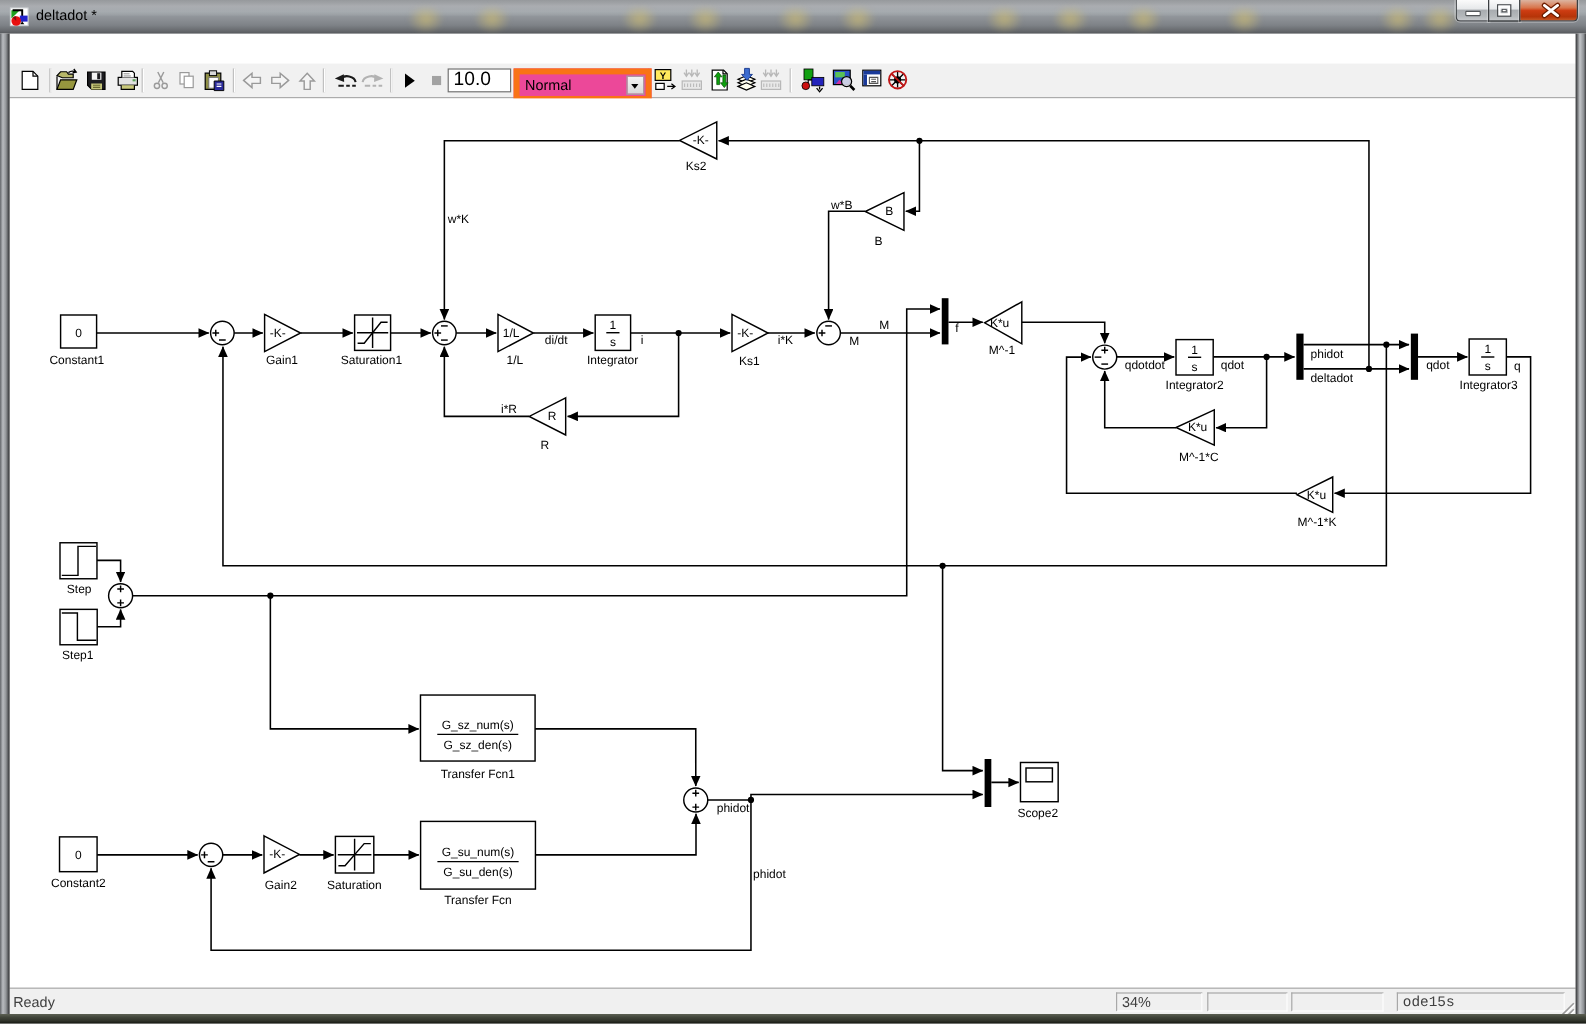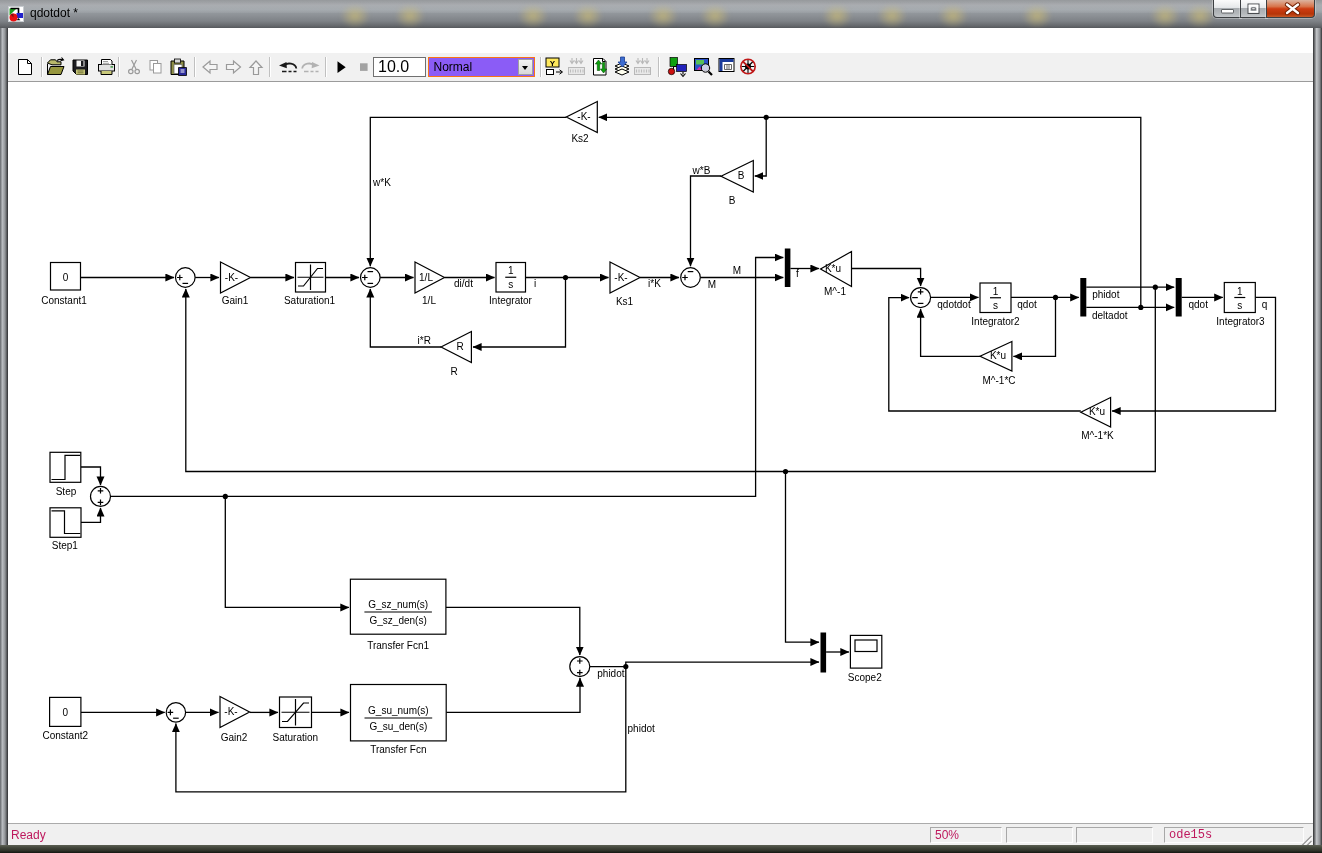--- a/index.html
+++ b/index.html
@@ -11,26 +11,26 @@
 .capbtn{position:absolute;top:0;height:18px;border:1px solid #3c3f42;border-top:none;box-sizing:border-box;}
 #bmin{left:1213px;width:28px;border-radius:0 0 0 4px;background:linear-gradient(180deg,#fbfbfb 0%,#e6e8ea 44%,#a8acb0 50%,#b4b8bb 80%,#c6c9cc 100%);box-shadow:0 0 0 1px rgba(255,255,255,0.3);}
 #bmax{left:1240px;width:27px;background:linear-gradient(180deg,#fbfbfb 0%,#e6e8ea 44%,#a8acb0 50%,#b4b8bb 80%,#c6c9cc 100%);box-shadow:0 0 0 1px rgba(255,255,255,0.3);}
 #bclose{left:1266px;width:49px;border-radius:0 0 4px 0;background:linear-gradient(180deg,#dcb4a0 0%,#d8754c 38%,#cd3c12 52%,#b63408 82%,#c65a28 100%);box-shadow:0 0 0 1px rgba(255,255,255,0.3);}
 #menubar{position:absolute;left:8px;top:28px;width:1305px;height:25px;background:linear-gradient(180deg,#ffffff,#f4f6f9 55%,#e3e8f0 100%);border-bottom:1px solid #d8dce2;box-sizing:border-box;}
 .mi{position:absolute;top:5px;font-size:12px;color:#000;}
 .mi u{text-decoration:underline;}
 #toolbar{position:absolute;left:8px;top:53px;width:1305px;height:29px;background:#f1f1f1;border-bottom:1px solid #9b9b9b;box-sizing:border-box;}
 .tsep{position:absolute;top:4px;width:1px;height:20px;background:#c0c0c0;border-right:1px solid #fff;}
 #simtime{position:absolute;left:365px;top:3.5px;width:47px;height:18px;border:1px solid #707070;background:#fff;font-size:16px;padding-left:4px;line-height:18px;}
-#mode{position:absolute;left:419.5px;top:3.5px;width:105px;height:18px;border:1px solid #f97316;background:#8b5cf6;font-size:12px;line-height:18px;}
+#mode{position:absolute;left:419.5px;top:3.5px;width:105px;height:18px;border:5px solid #f97316;background:#ec4899;font-size:12px;line-height:18px;}
 #mode span{padding-left:5px;}
 #modebtn{position:absolute;right:1px;top:1px;width:15px;height:16px;background:linear-gradient(180deg,#f4f4f4,#d8d8d8);border:1px solid #a0a0a0;box-sizing:border-box;}
 #modebtn:after{content:"";position:absolute;left:3.5px;top:6px;border:3.5px solid transparent;border-top:4.5px solid #000;}
 #canvas{position:absolute;left:8px;top:82px;width:1305px;height:741px;background:#fff;}
-#status{position:absolute;left:8px;top:823px;width:1305px;height:22px;background:#f0f0f0;border-top:1px solid #ababab;box-sizing:border-box;font-size:12px;color:#be185d;}
+#status{position:absolute;left:8px;top:823px;width:1305px;height:22px;background:#f0f0f0;border-top:1px solid #ababab;box-sizing:border-box;font-size:12px;color:#404040;}
 .scell{position:absolute;top:3px;height:16px;border:1px solid #a8a8a8;border-bottom-color:#fdfdfd;border-right-color:#fdfdfd;background:#f0f0f0;box-sizing:border-box;font-size:12px;padding-left:4px;line-height:14px;}
 #bleft{position:absolute;left:0;top:28px;width:8px;height:817px;background:linear-gradient(90deg,#63666a,#b9bcc0 30%,#939699 62%,#55575a 85%,#2c2d2f);}
 #bright{position:absolute;left:1313px;top:28px;width:9px;height:817px;background:linear-gradient(90deg,#2c2d2f,#c3c6c9 40%,#8d9094 75%,#505254 92%,#333436);}
 #bbottom{position:absolute;left:0;top:845px;width:1322px;height:8px;background:linear-gradient(180deg,#5c6053 0%,#41453a 35%,#30332a 70%,#131510 100%);}
 </style></head><body>
 <div id="win">
 <div id="title">
       <div class="shine"></div>
       <div class="blob" style="left:340px"></div>
       <div class="blob" style="left:395px"></div>
@@ -46,21 +46,21 @@
       <div class="blob" style="left:1185px"></div>
       <svg style="position:absolute;left:8px;top:6px" width="16" height="16">
 <rect x="0.5" y="0.5" width="15" height="15" fill="#fff" stroke="#c8ccd0"></rect>
 <path d="M1.5,9.5 v-7 h7 z" fill="#1ea01e"></path>
 <path d="M2.5,2.5 h8 v9.5" fill="none" stroke="#000" stroke-width="1.6"></path>
 <rect x="8.5" y="7" width="6.5" height="5" fill="#2222cc"></rect>
 <circle cx="5.5" cy="11.5" r="4" fill="#e81010"></circle>
 <path d="M5.5,11.5 L2.7,8.7 A4,4 0 0 1 5.5,7.5 z" fill="#801010"></path>
 <path d="M10.5,12 l-1.8,2.2 h3.6 z" fill="#000"></path>
 </svg>
-      <div id="ttext">qdotdot *</div>
+      <div id="ttext">deltadot *</div>
       <div id="bmin" class="capbtn"><svg width="26" height="17">
           <rect x="7.5" y="9.5" width="12" height="3.5" rx="0.5" fill="#fff" stroke="#55585b" stroke-width="0.9"></rect>
         </svg></div>
       <div id="bmax" class="capbtn"><svg width="25" height="17">
           <rect x="7" y="4" width="11" height="9.5" fill="none" stroke="#4a4d50" stroke-width="1"></rect>
           <rect x="8.6" y="5.6" width="7.8" height="6.3" fill="none" stroke="#fff" stroke-width="1.8"></rect>
           <rect x="10.8" y="7.8" width="3.4" height="2" fill="#fff" stroke="#4a4d50" stroke-width="0.8"></rect>
         </svg></div>
       <div id="bclose" class="capbtn"><svg width="47" height="17">
           <g stroke-linecap="round">
@@ -348,21 +348,21 @@
 <text x="234" y="741">Gain2</text>
 <text x="295.3" y="741">Saturation</text>
 <text x="398.35" y="713.5">G_su_num(s)</text>
 <text x="398.35" y="730.0">G_su_den(s)</text>
 <text x="398.35" y="753">Transfer Fcn</text>
 </g>
 <style>.blk{fill:#fff;stroke:#000;stroke-width:1.2px;} .w{fill:none;stroke:#000;stroke-width:1.2px;}</style>
 </svg></div>
 <div id="status">
       <span style="position:absolute;left:3px;top:4px">Ready</span>
-<div class="scell" style="left:922px;width:72px;">50%</div>
+<div class="scell" style="left:922px;width:72px;">34%</div>
 <div class="scell" style="left:997.5px;width:67px;"></div>
 <div class="scell" style="left:1067.5px;width:77px;"></div>
 <div class="scell" style="left:1156px;width:140px;font-family:Liberation Mono, monospace;">ode15s</div>
 <svg style="position:absolute;left:1292px;top:11px" width="13" height="11">
         <g stroke="#9a9a9a" stroke-width="1.3">
           <path d="M11.5,1 L2,10.5 M11.5,6 L7,10.5"></path>
         </g>
         <g stroke="#fff" stroke-width="1">
           <path d="M12.5,2 L3,11.5 M12.5,7 L8,11.5"></path>
         </g>

